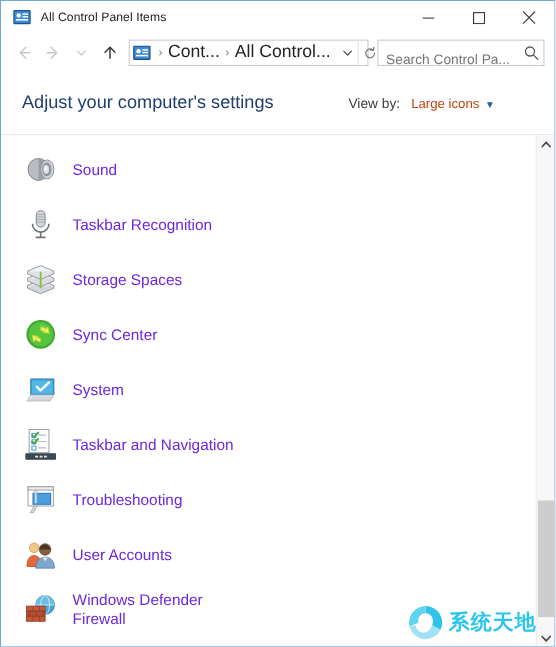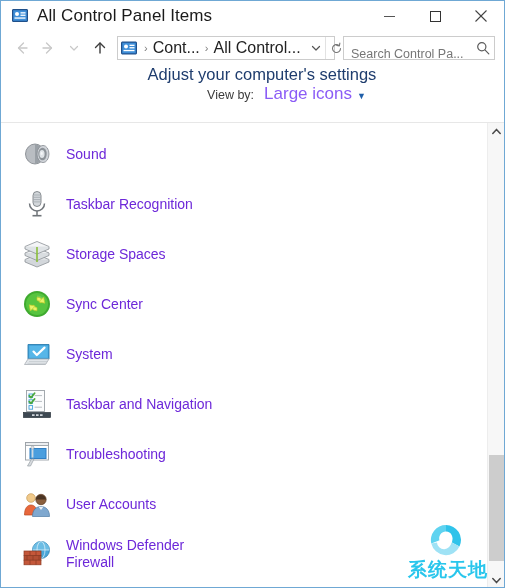--- a/index.html
+++ b/index.html
@@ -36,21 +36,21 @@
     box-sizing: border-box;
   }
   .titlebar-icon {
     width: 16px;
     height: 16px;
     margin-left: 11px;
     margin-right: 9px;
     flex: 0 0 auto;
   }
   .titlebar-title {
-    font-size: 17px;
+    font-size: 11px;
     color: #1a1a1a;
     letter-spacing: 0.1px;
     white-space: nowrap;
   }
   .win-controls {
     position: absolute;
     right: 0; top: 0;
     height: 30px;
     display: flex;
   }
@@ -165,41 +165,40 @@
   }
 
   
   .headerstrip {
     height: 58px;
     background: #ffffff;
     display: flex;
     align-items: center;
     border-bottom: 1px solid #e7e7e7;
     box-sizing: border-box;
-    flex-direction: column;
   }
   .page-title {
     font-size: 16.5px;
     color: #1f3d6e;
     margin-left: 19px;
     white-space: nowrap;
   }
   .viewby-wrap {
     margin-left: 68px;
     display: flex;
     align-items: baseline;
     white-space: nowrap;
   }
   .viewby-label {
     font-size: 12.5px;
     color: #3b3b3b;
   }
   .viewby-value {
-    font-size: 17px;
-    color: #8b5cf6;
+    font-size: 12px;
+    color: #c2410c;
     margin-left: 10px;
   }
   .viewby-caret {
     margin-left: 5px;
     color: #1f5fa9;
     font-size: 9px;
     line-height: 1;
   }
 
   
@@ -269,21 +268,20 @@
   }
 
   
   .watermark {
     position: absolute;
     right: 16px;
     bottom: 6px;
     display: flex;
     align-items: center;
     pointer-events: none;
-    flex-direction: column;
   }
   .wm-logo { width: 34px; height: 34px; display: block; }
   .wm-text {
     margin-left: 4px;
     font-size: 19px;
     font-weight: bold;
     color: #29c6ec;
     letter-spacing: 1px;
     font-family: "DejaVu Sans", sans-serif;
   }

